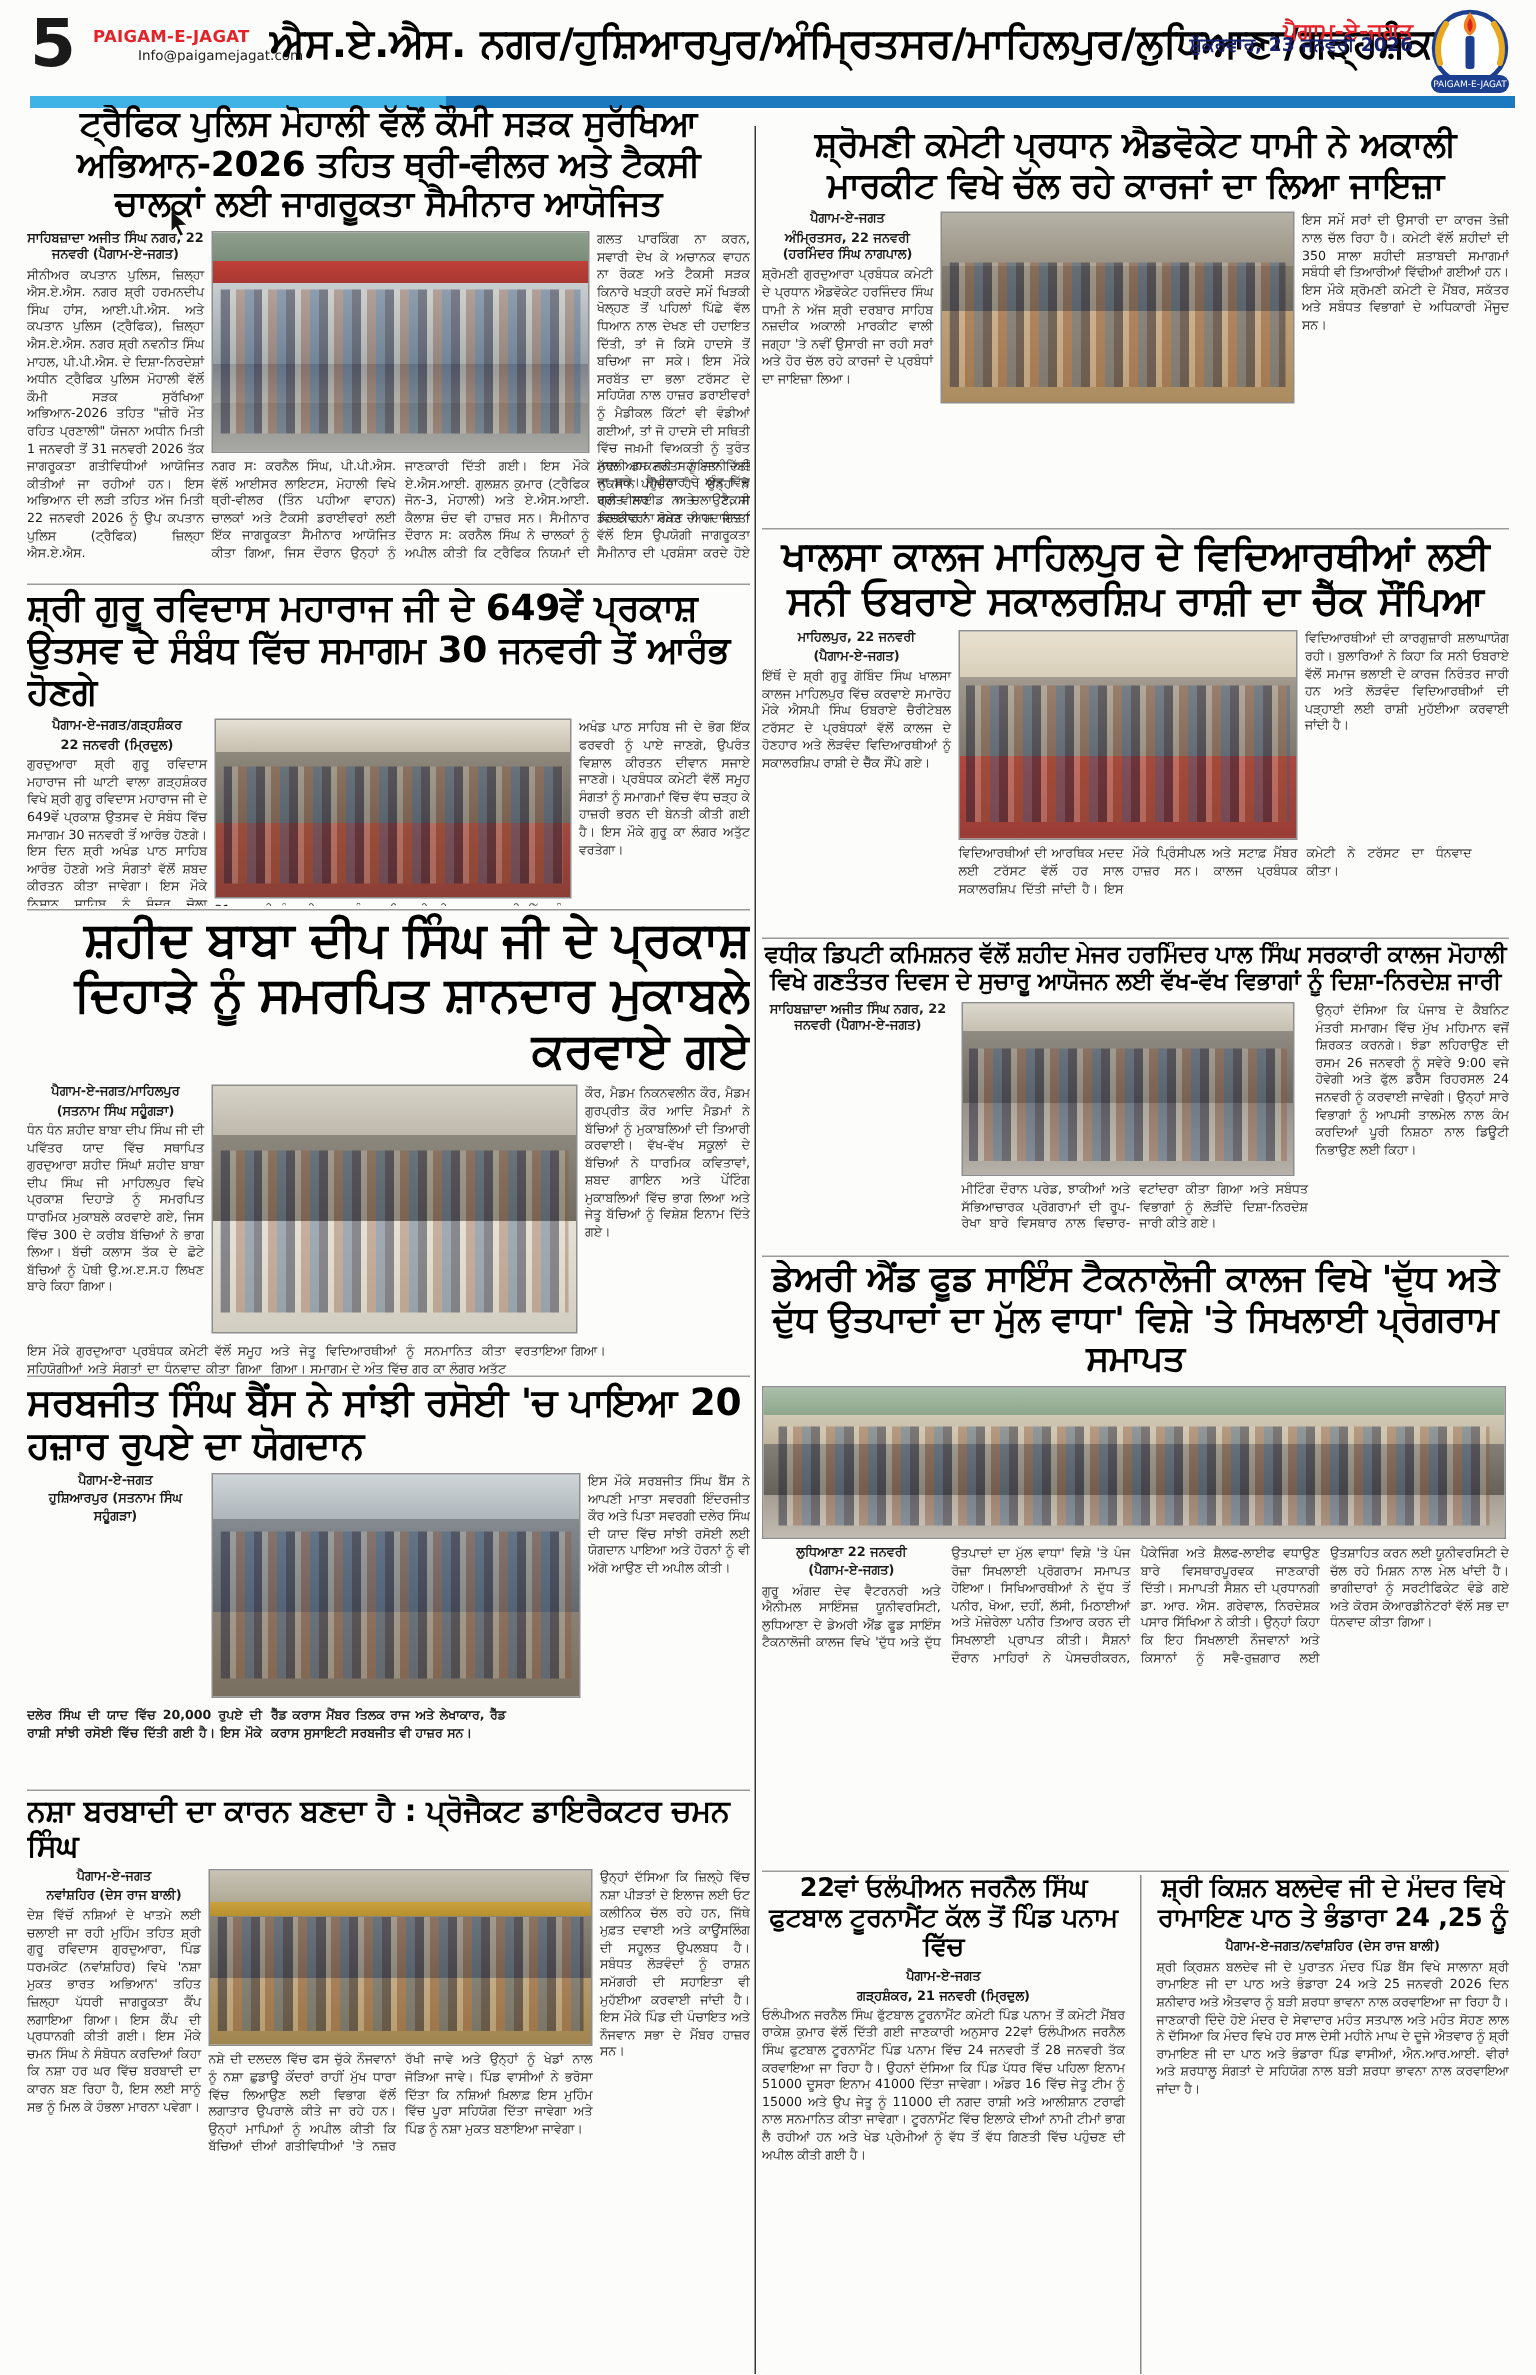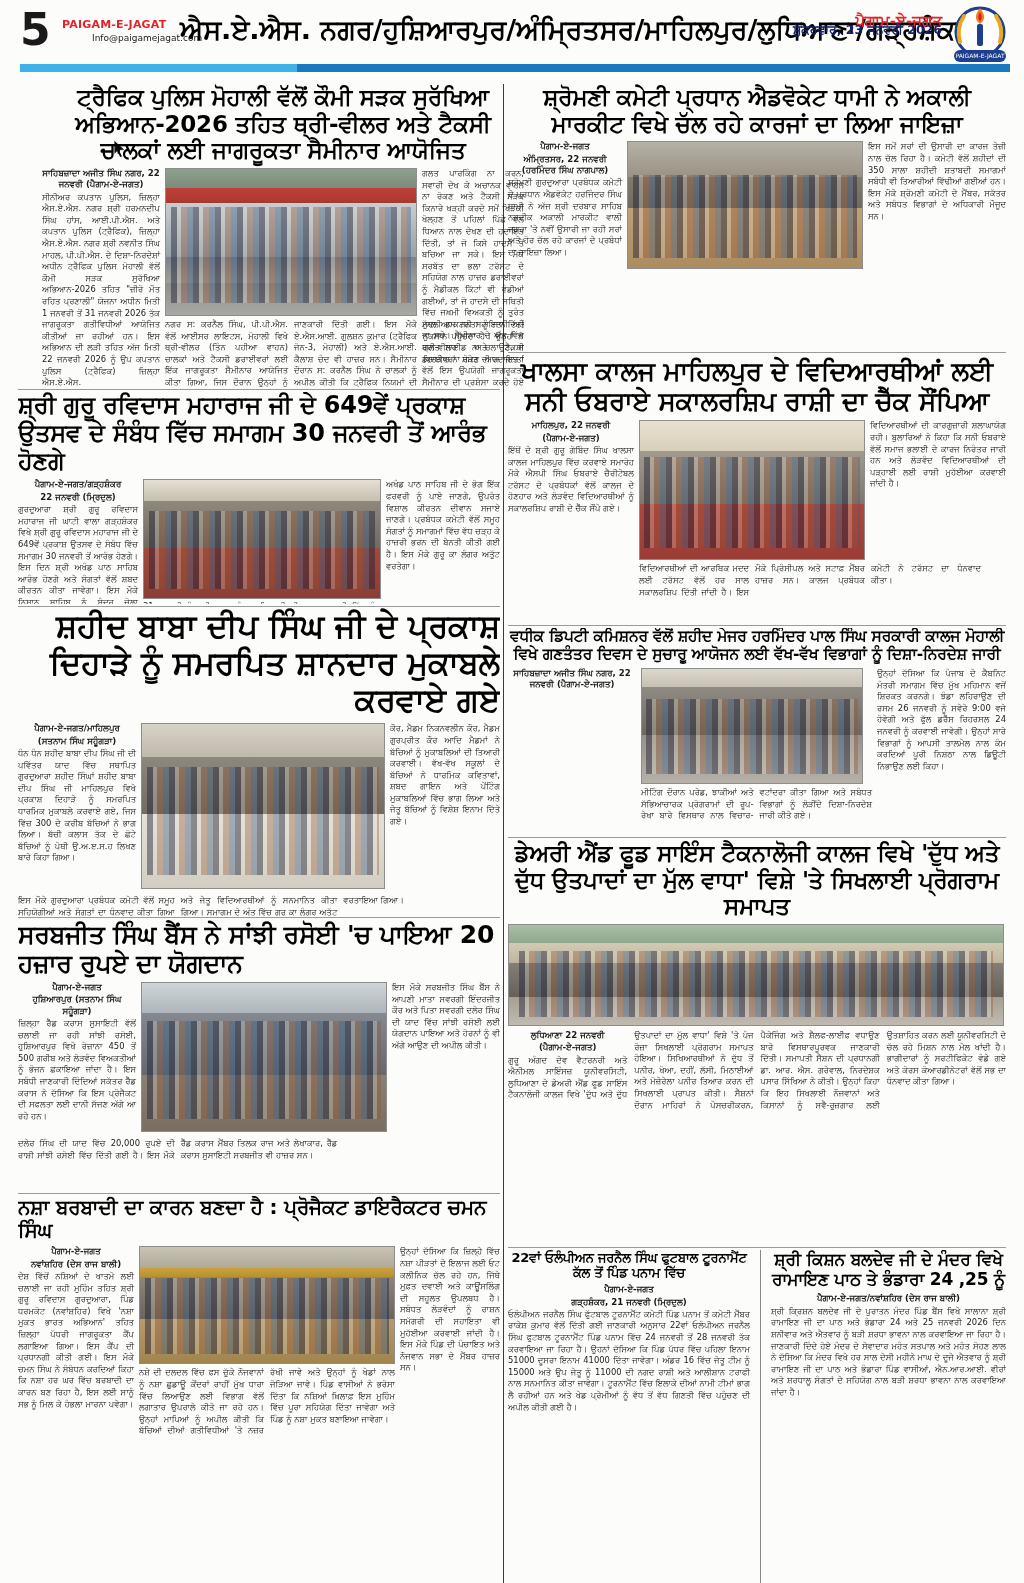--- a/index.html
+++ b/index.html
@@ -76,21 +76,21 @@
   <div class="hrule" style="left:18px;width:482px;top:389px;"></div>
   <div class="hrule" style="left:18px;width:482px;top:606px;"></div>
   <div class="hrule" style="left:18px;width:482px;top:917px;"></div>
   <div class="hrule" style="left:18px;width:482px;top:1193px;"></div>
 
   <div class="hrule" style="left:508px;width:498px;top:352px;"></div>
   <div class="hrule" style="left:508px;width:498px;top:625px;"></div>
   <div class="hrule" style="left:508px;width:498px;top:837px;"></div>
   <div class="hrule" style="left:508px;width:498px;top:1247px;"></div>
 
-  <section class="art" style="left:18px;top:84px;width:482px;height:303px;margin-left:24px;">
+  <section class="art" style="left:18px;top:70px;width:482px;height:303px;">
     <h2 class="hl" style="font-size:23px;">ਟ੍ਰੈਫਿਕ ਪੁਲਿਸ ਮੋਹਾਲੀ ਵੱਲੋਂ ਕੌਮੀ ਸੜਕ ਸੁਰੱਖਿਆ ਅਭਿਆਨ-2026 ਤਹਿਤ ਥ੍ਰੀ-ਵੀਲਰ ਅਤੇ ਟੈਕਸੀ ਚਾਲਕਾਂ ਲਈ ਜਾਗਰੂਕਤਾ ਸੈਮੀਨਾਰ ਆਯੋਜਿਤ</h2>
     <div class="row" style="height:236px;">
       <div class="col" style="width:118px;flex:none;">
         <div class="dl">ਸਾਹਿਬਜ਼ਾਦਾ ਅਜੀਤ ਸਿੰਘ ਨਗਰ, 22 ਜਨਵਰੀ (ਪੈਗਾਮ-ਏ-ਜਗਤ)</div>
         <span>ਸੀਨੀਅਰ ਕਪਤਾਨ ਪੁਲਿਸ, ਜ਼ਿਲ੍ਹਾ ਐਸ.ਏ.ਐਸ. ਨਗਰ ਸ਼੍ਰੀ ਹਰਮਨਦੀਪ ਸਿੰਘ ਹਾਂਸ, ਆਈ.ਪੀ.ਐਸ. ਅਤੇ ਕਪਤਾਨ ਪੁਲਿਸ (ਟ੍ਰੈਫਿਕ), ਜ਼ਿਲ੍ਹਾ ਐਸ.ਏ.ਐਸ. ਨਗਰ ਸ਼੍ਰੀ ਨਵਨੀਤ ਸਿੰਘ ਮਾਹਲ, ਪੀ.ਪੀ.ਐਸ. ਦੇ ਦਿਸ਼ਾ-ਨਿਰਦੇਸ਼ਾਂ ਅਧੀਨ ਟ੍ਰੈਫਿਕ ਪੁਲਿਸ ਮੋਹਾਲੀ ਵੱਲੋਂ ਕੌਮੀ ਸੜਕ ਸੁਰੱਖਿਆ ਅਭਿਆਨ-2026 ਤਹਿਤ "ਜ਼ੀਰੋ ਮੌਤ ਰਹਿਤ ਪ੍ਰਣਾਲੀ" ਯੋਜਨਾ ਅਧੀਨ ਮਿਤੀ 1 ਜਨਵਰੀ ਤੋਂ 31 ਜਨਵਰੀ 2026 ਤੱਕ ਜਾਗਰੂਕਤਾ ਗਤੀਵਿਧੀਆਂ ਆਯੋਜਿਤ ਕੀਤੀਆਂ ਜਾ ਰਹੀਆਂ ਹਨ। ਇਸ ਅਭਿਆਨ ਦੀ ਲੜੀ ਤਹਿਤ ਅੱਜ ਮਿਤੀ 22 ਜਨਵਰੀ 2026 ਨੂੰ ਉਪ ਕਪਤਾਨ ਪੁਲਿਸ (ਟ੍ਰੈਫਿਕ) ਜ਼ਿਲ੍ਹਾ ਐਸ.ਏ.ਐਸ.</span>
       </div>
       <div style="width:252px;flex:none;">
         <div class="photo p1" style="width:252px;height:148px;"></div>
         <div class="col cols2" style="height:84px;margin-top:3px;">ਨਗਰ ਸ: ਕਰਨੈਲ ਸਿੰਘ, ਪੀ.ਪੀ.ਐਸ. ਵੱਲੋਂ ਆਈਸਰ ਲਾਇਟਸ, ਮੋਹਾਲੀ ਵਿਖੇ ਥ੍ਰੀ-ਵੀਲਰ (ਤਿੰਨ ਪਹੀਆ ਵਾਹਨ) ਚਾਲਕਾਂ ਅਤੇ ਟੈਕਸੀ ਡਰਾਈਵਰਾਂ ਲਈ ਇੱਕ ਜਾਗਰੂਕਤਾ ਸੈਮੀਨਾਰ ਆਯੋਜਿਤ ਕੀਤਾ ਗਿਆ, ਜਿਸ ਦੌਰਾਨ ਉਨ੍ਹਾਂ ਨੂੰ ਟ੍ਰੈਫਿਕ ਨਿਯਮਾਂ ਦੀ ਪਾਲਣਾ ਸਬੰਧੀ ਜਾਣਕਾਰੀ ਦਿੱਤੀ ਗਈ। ਇਸ ਮੌਕੇ ਏ.ਐਸ.ਆਈ. ਗੁਲਸ਼ਨ ਕੁਮਾਰ (ਟ੍ਰੈਫਿਕ ਜੋਨ-3, ਮੋਹਾਲੀ) ਅਤੇ ਏ.ਐਸ.ਆਈ. ਕੈਲਾਸ਼ ਚੰਦ ਵੀ ਹਾਜ਼ਰ ਸਨ। ਸੈਮੀਨਾਰ ਦੌਰਾਨ ਸ: ਕਰਨੈਲ ਸਿੰਘ ਨੇ ਚਾਲਕਾਂ ਨੂੰ ਅਪੀਲ ਕੀਤੀ ਕਿ ਟ੍ਰੈਫਿਕ ਨਿਯਮਾਂ ਦੀ ਉਲੰਘਣਾ ਨਾ ਕੀਤੀ ਜਾਵੇ, ਕਿਉਂਕਿ ਇਸ ਨਾਲ ਆਮ ਜਨਤਾ ਨੂੰ ਜਾਨੀ ਅਤੇ ਮਾਲੀ ਨੁਕਸਾਨ ਪਹੁੰਚਦਾ ਹੈ। ਉਨ੍ਹਾਂ ਨੇ ਵਾਹਨ ਗਲਤ ਸਾਈਡ ਨਾ ਚਲਾਉਣ, ਸੜਕ ਦੇ ਵਿਚਕਾਰ ਨਾ ਰੋਕਣ ਦੀ ਹਦਾਇਤ ਦਿੱਤੀ।</div>
       </div>
@@ -182,26 +182,25 @@
       <span>ਗੁਰੂ ਅੰਗਦ ਦੇਵ ਵੈਟਰਨਰੀ ਅਤੇ ਐਨੀਮਲ ਸਾਇੰਸਜ਼ ਯੂਨੀਵਰਸਿਟੀ, ਲੁਧਿਆਣਾ ਦੇ ਡੇਅਰੀ ਐਂਡ ਫੂਡ ਸਾਇੰਸ ਟੈਕਨਾਲੋਜੀ ਕਾਲਜ ਵਿਖੇ 'ਦੁੱਧ ਅਤੇ ਦੁੱਧ ਉਤਪਾਦਾਂ ਦਾ ਮੁੱਲ ਵਾਧਾ' ਵਿਸ਼ੇ 'ਤੇ ਪੰਜ ਰੋਜ਼ਾ ਸਿਖਲਾਈ ਪ੍ਰੋਗਰਾਮ ਸਮਾਪਤ ਹੋਇਆ। ਸਿਖਿਆਰਥੀਆਂ ਨੇ ਦੁੱਧ ਤੋਂ ਪਨੀਰ, ਖੋਆ, ਦਹੀਂ, ਲੱਸੀ, ਮਿਠਾਈਆਂ ਅਤੇ ਮੋਜ਼ੇਰੇਲਾ ਪਨੀਰ ਤਿਆਰ ਕਰਨ ਦੀ ਸਿਖਲਾਈ ਪ੍ਰਾਪਤ ਕੀਤੀ। ਸੈਸ਼ਨਾਂ ਦੌਰਾਨ ਮਾਹਿਰਾਂ ਨੇ ਪੇਸਚਰੀਕਰਨ, ਪੈਕੇਜਿੰਗ ਅਤੇ ਸ਼ੈਲਫ-ਲਾਈਫ ਵਧਾਉਣ ਬਾਰੇ ਵਿਸਥਾਰਪੂਰਵਕ ਜਾਣਕਾਰੀ ਦਿੱਤੀ। ਸਮਾਪਤੀ ਸੈਸ਼ਨ ਦੀ ਪ੍ਰਧਾਨਗੀ ਡਾ. ਆਰ. ਐਸ. ਗਰੇਵਾਲ, ਨਿਰਦੇਸ਼ਕ ਪਸਾਰ ਸਿੱਖਿਆ ਨੇ ਕੀਤੀ। ਉਨ੍ਹਾਂ ਕਿਹਾ ਕਿ ਇਹ ਸਿਖਲਾਈ ਨੌਜਵਾਨਾਂ ਅਤੇ ਕਿਸਾਨਾਂ ਨੂੰ ਸਵੈ-ਰੁਜ਼ਗਾਰ ਲਈ ਉਤਸ਼ਾਹਿਤ ਕਰਨ ਲਈ ਯੂਨੀਵਰਸਿਟੀ ਦੇ ਚੱਲ ਰਹੇ ਮਿਸ਼ਨ ਨਾਲ ਮੇਲ ਖਾਂਦੀ ਹੈ। ਭਾਗੀਦਾਰਾਂ ਨੂੰ ਸਰਟੀਫਿਕੇਟ ਵੰਡੇ ਗਏ ਅਤੇ ਕੋਰਸ ਕੋਆਰਡੀਨੇਟਰਾਂ ਵੱਲੋਂ ਸਭ ਦਾ ਧੰਨਵਾਦ ਕੀਤਾ ਗਿਆ।</span>
     </div>
   </section>
 
   <section class="art" style="left:18px;top:920px;width:482px;height:272px;">
     <h2 class="hl" style="font-size:25px;text-align:left;">ਸਰਬਜੀਤ ਸਿੰਘ ਬੈਂਸ ਨੇ ਸਾਂਝੀ ਰਸੋਈ 'ਚ ਪਾਇਆ 20 ਹਜ਼ਾਰ ਰੁਪਏ ਦਾ ਯੋਗਦਾਨ</h2>
     <div class="row" style="height:152px;">
       <div class="col" style="width:118px;flex:none;">
         <div class="dl">ਪੈਗਾਮ-ਏ-ਜਗਤ</div>
         <div class="dl">ਹੁਸ਼ਿਆਰਪੁਰ (ਸਤਨਾਮ ਸਿੰਘ ਸਹੂੰਗੜਾ)</div>
-        <span>ਜ਼ਿਲ੍ਹਾ ਰੈੱਡ ਕਰਾਸ ਸੁਸਾਇਟੀ ਵੱਲੋਂ ਚਲਾਈ ਜਾ ਰਹੀ ਸਾਂਝੀ ਰਸੋਈ, ਹੁਸ਼ਿਆਰਪੁਰ ਵਿਖੇ ਰੋਜ਼ਾਨਾ 450 ਤੋਂ 500 ਗਰੀਬ ਅਤੇ ਲੋੜਵੰਦ ਵਿਅਕਤੀਆਂ ਨੂੰ ਭੋਜਨ ਛਕਾਇਆ ਜਾਂਦਾ ਹੈ। ਇਸ ਸਬੰਧੀ ਜਾਣਕਾਰੀ ਦਿੰਦਿਆਂ ਸਕੱਤਰ ਰੈੱਡ ਕਰਾਸ ਨੇ ਦੱਸਿਆ ਕਿ ਇਸ ਪ੍ਰੋਜੈਕਟ ਦੀ ਸਫਲਤਾ ਲਈ ਦਾਨੀ ਸੱਜਣ ਅੱਗੇ ਆ ਰਹੇ ਹਨ।</span>
       </div>
       <div class="photo p4" style="width:246px;height:150px;"></div>
       <div class="col" style="flex:1;">ਇਸ ਮੌਕੇ ਸਰਬਜੀਤ ਸਿੰਘ ਬੈਂਸ ਨੇ ਆਪਣੀ ਮਾਤਾ ਸਵਰਗੀ ਇੰਦਰਜੀਤ ਕੌਰ ਅਤੇ ਪਿਤਾ ਸਵਰਗੀ ਦਲੇਰ ਸਿੰਘ ਦੀ ਯਾਦ ਵਿੱਚ ਸਾਂਝੀ ਰਸੋਈ ਲਈ ਯੋਗਦਾਨ ਪਾਇਆ ਅਤੇ ਹੋਰਨਾਂ ਨੂੰ ਵੀ ਅੱਗੇ ਆਉਣ ਦੀ ਅਪੀਲ ਕੀਤੀ।</div>
     </div>
-    <div class="col cols3" style="height:40px;margin-top:4px;">ਦਲੇਰ ਸਿੰਘ ਦੀ ਯਾਦ ਵਿੱਚ 20,000 ਰੁਪਏ ਦੀ ਰਾਸ਼ੀ ਸਾਂਝੀ ਰਸੋਈ ਵਿੱਚ ਦਿੱਤੀ ਗਈ ਹੈ। ਇਸ ਮੌਕੇ ਰੈੱਡ ਕਰਾਸ ਮੈਂਬਰ ਤਿਲਕ ਰਾਜ ਅਤੇ ਲੇਖਾਕਾਰ, ਰੈੱਡ ਕਰਾਸ ਸੁਸਾਇਟੀ ਸਰਬਜੀਤ ਵੀ ਹਾਜ਼ਰ ਸਨ।</div>
+    <div class="col cols3" style="height:40px;margin-top:4px;font-weight:bold;">ਦਲੇਰ ਸਿੰਘ ਦੀ ਯਾਦ ਵਿੱਚ 20,000 ਰੁਪਏ ਦੀ ਰਾਸ਼ੀ ਸਾਂਝੀ ਰਸੋਈ ਵਿੱਚ ਦਿੱਤੀ ਗਈ ਹੈ। ਇਸ ਮੌਕੇ ਰੈੱਡ ਕਰਾਸ ਮੈਂਬਰ ਤਿਲਕ ਰਾਜ ਅਤੇ ਲੇਖਾਕਾਰ, ਰੈੱਡ ਕਰਾਸ ਸੁਸਾਇਟੀ ਸਰਬਜੀਤ ਵੀ ਹਾਜ਼ਰ ਸਨ।</div>
   </section>
 
   <section class="art" style="left:18px;top:1196px;width:482px;height:386px;">
     <h2 class="hl" style="font-size:20px;text-align:left;">ਨਸ਼ਾ ਬਰਬਾਦੀ ਦਾ ਕਾਰਨ ਬਣਦਾ ਹੈ : ਪ੍ਰੋਜੈਕਟ ਡਾਇਰੈਕਟਰ ਚਮਨ ਸਿੰਘ</h2>
     <div class="row" style="height:352px;">
       <div class="col" style="width:116px;flex:none;">
         <div class="dl">ਪੈਗਾਮ-ਏ-ਜਗਤ</div>
         <div class="dl">ਨਵਾਂਸ਼ਹਿਰ (ਦੇਸ ਰਾਜ ਬਾਲੀ)</div>
         <span>ਦੇਸ਼ ਵਿੱਚੋਂ ਨਸ਼ਿਆਂ ਦੇ ਖਾਤਮੇ ਲਈ ਚਲਾਈ ਜਾ ਰਹੀ ਮੁਹਿੰਮ ਤਹਿਤ ਸ਼੍ਰੀ ਗੁਰੂ ਰਵਿਦਾਸ ਗੁਰਦੁਆਰਾ, ਪਿੰਡ ਧਰਮਕੋਟ (ਨਵਾਂਸ਼ਹਿਰ) ਵਿਖੇ 'ਨਸ਼ਾ ਮੁਕਤ ਭਾਰਤ ਅਭਿਆਨ' ਤਹਿਤ ਜ਼ਿਲ੍ਹਾ ਪੱਧਰੀ ਜਾਗਰੂਕਤਾ ਕੈਂਪ ਲਗਾਇਆ ਗਿਆ। ਇਸ ਕੈਂਪ ਦੀ ਪ੍ਰਧਾਨਗੀ ਕੀਤੀ ਗਈ। ਇਸ ਮੌਕੇ ਚਮਨ ਸਿੰਘ ਨੇ ਸੰਬੋਧਨ ਕਰਦਿਆਂ ਕਿਹਾ ਕਿ ਨਸ਼ਾ ਹਰ ਘਰ ਵਿੱਚ ਬਰਬਾਦੀ ਦਾ ਕਾਰਨ ਬਣ ਰਿਹਾ ਹੈ, ਇਸ ਲਈ ਸਾਨੂੰ ਸਭ ਨੂੰ ਮਿਲ ਕੇ ਹੰਭਲਾ ਮਾਰਨਾ ਪਵੇਗਾ।</span>
       </div>
@@ -209,21 +208,21 @@
         <div class="photo p9" style="width:256px;height:118px;"></div>
         <div class="col cols2" style="height:228px;margin-top:3px;">ਨਸ਼ੇ ਦੀ ਦਲਦਲ ਵਿੱਚ ਫਸ ਚੁੱਕੇ ਨੌਜਵਾਨਾਂ ਨੂੰ ਨਸ਼ਾ ਛੁਡਾਊ ਕੇਂਦਰਾਂ ਰਾਹੀਂ ਮੁੱਖ ਧਾਰਾ ਵਿੱਚ ਲਿਆਉਣ ਲਈ ਵਿਭਾਗ ਵੱਲੋਂ ਲਗਾਤਾਰ ਉਪਰਾਲੇ ਕੀਤੇ ਜਾ ਰਹੇ ਹਨ। ਉਨ੍ਹਾਂ ਮਾਪਿਆਂ ਨੂੰ ਅਪੀਲ ਕੀਤੀ ਕਿ ਬੱਚਿਆਂ ਦੀਆਂ ਗਤੀਵਿਧੀਆਂ 'ਤੇ ਨਜ਼ਰ ਰੱਖੀ ਜਾਵੇ ਅਤੇ ਉਨ੍ਹਾਂ ਨੂੰ ਖੇਡਾਂ ਨਾਲ ਜੋੜਿਆ ਜਾਵੇ। ਪਿੰਡ ਵਾਸੀਆਂ ਨੇ ਭਰੋਸਾ ਦਿੱਤਾ ਕਿ ਨਸ਼ਿਆਂ ਖ਼ਿਲਾਫ਼ ਇਸ ਮੁਹਿੰਮ ਵਿੱਚ ਪੂਰਾ ਸਹਿਯੋਗ ਦਿੱਤਾ ਜਾਵੇਗਾ ਅਤੇ ਪਿੰਡ ਨੂੰ ਨਸ਼ਾ ਮੁਕਤ ਬਣਾਇਆ ਜਾਵੇਗਾ।</div>
       </div>
       <div class="col" style="flex:1;">ਉਨ੍ਹਾਂ ਦੱਸਿਆ ਕਿ ਜ਼ਿਲ੍ਹੇ ਵਿੱਚ ਨਸ਼ਾ ਪੀੜਤਾਂ ਦੇ ਇਲਾਜ ਲਈ ਓਟ ਕਲੀਨਿਕ ਚੱਲ ਰਹੇ ਹਨ, ਜਿੱਥੇ ਮੁਫ਼ਤ ਦਵਾਈ ਅਤੇ ਕਾਊਂਸਲਿੰਗ ਦੀ ਸਹੂਲਤ ਉਪਲਬਧ ਹੈ। ਸਬੰਧਤ ਲੋੜਵੰਦਾਂ ਨੂੰ ਰਾਸ਼ਨ ਸਮੱਗਰੀ ਦੀ ਸਹਾਇਤਾ ਵੀ ਮੁਹੱਈਆ ਕਰਵਾਈ ਜਾਂਦੀ ਹੈ। ਇਸ ਮੌਕੇ ਪਿੰਡ ਦੀ ਪੰਚਾਇਤ ਅਤੇ ਨੌਜਵਾਨ ਸਭਾ ਦੇ ਮੈਂਬਰ ਹਾਜ਼ਰ ਸਨ।</div>
     </div>
   </section>
 
   <section class="art" style="left:508px;top:1250px;width:498px;height:333px;">
     <div style="display:flex;gap:10px;height:100%;">
       <div style="width:242px;flex:none;">
-        <h2 class="hl" style="font-size:13px;">22ਵਾਂ ਓਲੰਪੀਅਨ ਜਰਨੈਲ ਸਿੰਘ ਫੁਟਬਾਲ ਟੂਰਨਾਮੈਂਟ ਕੱਲ ਤੋਂ ਪਿੰਡ ਪਨਾਮ ਵਿੱਚ</h2>
+        <h2 class="hl" style="font-size:17px;">22ਵਾਂ ਓਲੰਪੀਅਨ ਜਰਨੈਲ ਸਿੰਘ ਫੁਟਬਾਲ ਟੂਰਨਾਮੈਂਟ ਕੱਲ ਤੋਂ ਪਿੰਡ ਪਨਾਮ ਵਿੱਚ</h2>
         <div class="dl">ਪੈਗਾਮ-ਏ-ਜਗਤ</div>
         <div class="dl">ਗੜ੍ਹਸ਼ੰਕਰ, 21 ਜਨਵਰੀ (ਮ੍ਰਿਦੁਲ)</div>
         <div class="col">ਓਲੰਪੀਅਨ ਜਰਨੈਲ ਸਿੰਘ ਫੁੱਟਬਾਲ ਟੂਰਨਾਮੈਂਟ ਕਮੇਟੀ ਪਿੰਡ ਪਨਾਮ ਤੋਂ ਕਮੇਟੀ ਮੈਂਬਰ ਰਾਕੇਸ਼ ਕੁਮਾਰ ਵੱਲੋਂ ਦਿੱਤੀ ਗਈ ਜਾਣਕਾਰੀ ਅਨੁਸਾਰ 22ਵਾਂ ਓਲੰਪੀਅਨ ਜਰਨੈਲ ਸਿੰਘ ਫੁਟਬਾਲ ਟੂਰਨਾਮੈਂਟ ਪਿੰਡ ਪਨਾਮ ਵਿੱਚ 24 ਜਨਵਰੀ ਤੋਂ 28 ਜਨਵਰੀ ਤੱਕ ਕਰਵਾਇਆ ਜਾ ਰਿਹਾ ਹੈ। ਉਹਨਾਂ ਦੱਸਿਆ ਕਿ ਪਿੰਡ ਪੱਧਰ ਵਿੱਚ ਪਹਿਲਾ ਇਨਾਮ 51000 ਦੂਸਰਾ ਇਨਾਮ 41000 ਦਿੱਤਾ ਜਾਵੇਗਾ। ਅੰਡਰ 16 ਵਿੱਚ ਜੇਤੂ ਟੀਮ ਨੂੰ 15000 ਅਤੇ ਉਪ ਜੇਤੂ ਨੂੰ 11000 ਦੀ ਨਗਦ ਰਾਸ਼ੀ ਅਤੇ ਆਲੀਸ਼ਾਨ ਟਰਾਫੀ ਨਾਲ ਸਨਮਾਨਿਤ ਕੀਤਾ ਜਾਵੇਗਾ। ਟੂਰਨਾਮੈਂਟ ਵਿੱਚ ਇਲਾਕੇ ਦੀਆਂ ਨਾਮੀ ਟੀਮਾਂ ਭਾਗ ਲੈ ਰਹੀਆਂ ਹਨ ਅਤੇ ਖੇਡ ਪ੍ਰੇਮੀਆਂ ਨੂੰ ਵੱਧ ਤੋਂ ਵੱਧ ਗਿਣਤੀ ਵਿੱਚ ਪਹੁੰਚਣ ਦੀ ਅਪੀਲ ਕੀਤੀ ਗਈ ਹੈ।</div>
       </div>
       <div style="width:1px;background:#8a8a8a;"></div>
       <div style="flex:1;">
         <h2 class="hl" style="font-size:17px;">ਸ਼੍ਰੀ ਕਿਸ਼ਨ ਬਲਦੇਵ ਜੀ ਦੇ ਮੰਦਰ ਵਿਖੇ ਰਾਮਾਇਣ ਪਾਠ ਤੇ ਭੰਡਾਰਾ 24 ,25 ਨੂੰ</h2>
         <div class="dl">ਪੈਗਾਮ-ਏ-ਜਗਤ/ਨਵਾਂਸ਼ਹਿਰ (ਦੇਸ ਰਾਜ ਬਾਲੀ)</div>
         <div class="col">ਸ਼੍ਰੀ ਕ੍ਰਿਸ਼ਨ ਬਲਦੇਵ ਜੀ ਦੇ ਪੁਰਾਤਨ ਮੰਦਰ ਪਿੰਡ ਬੈਂਸ ਵਿਖੇ ਸਾਲਾਨਾ ਸ਼੍ਰੀ ਰਾਮਾਇਣ ਜੀ ਦਾ ਪਾਠ ਅਤੇ ਭੰਡਾਰਾ 24 ਅਤੇ 25 ਜਨਵਰੀ 2026 ਦਿਨ ਸ਼ਨੀਵਾਰ ਅਤੇ ਐਤਵਾਰ ਨੂੰ ਬੜੀ ਸ਼ਰਧਾ ਭਾਵਨਾ ਨਾਲ ਕਰਵਾਇਆ ਜਾ ਰਿਹਾ ਹੈ। ਜਾਣਕਾਰੀ ਦਿੰਦੇ ਹੋਏ ਮੰਦਰ ਦੇ ਸੇਵਾਦਾਰ ਮਹੰਤ ਸਤਪਾਲ ਅਤੇ ਮਹੰਤ ਸੋਹਣ ਲਾਲ ਨੇ ਦੱਸਿਆ ਕਿ ਮੰਦਰ ਵਿਖੇ ਹਰ ਸਾਲ ਦੇਸੀ ਮਹੀਨੇ ਮਾਘ ਦੇ ਦੂਜੇ ਐਤਵਾਰ ਨੂੰ ਸ਼੍ਰੀ ਰਾਮਾਇਣ ਜੀ ਦਾ ਪਾਠ ਅਤੇ ਭੰਡਾਰਾ ਪਿੰਡ ਵਾਸੀਆਂ, ਐਨ.ਆਰ.ਆਈ. ਵੀਰਾਂ ਅਤੇ ਸ਼ਰਧਾਲੂ ਸੰਗਤਾਂ ਦੇ ਸਹਿਯੋਗ ਨਾਲ ਬੜੀ ਸ਼ਰਧਾ ਭਾਵਨਾ ਨਾਲ ਕਰਵਾਇਆ ਜਾਂਦਾ ਹੈ।</div>
       </div>

